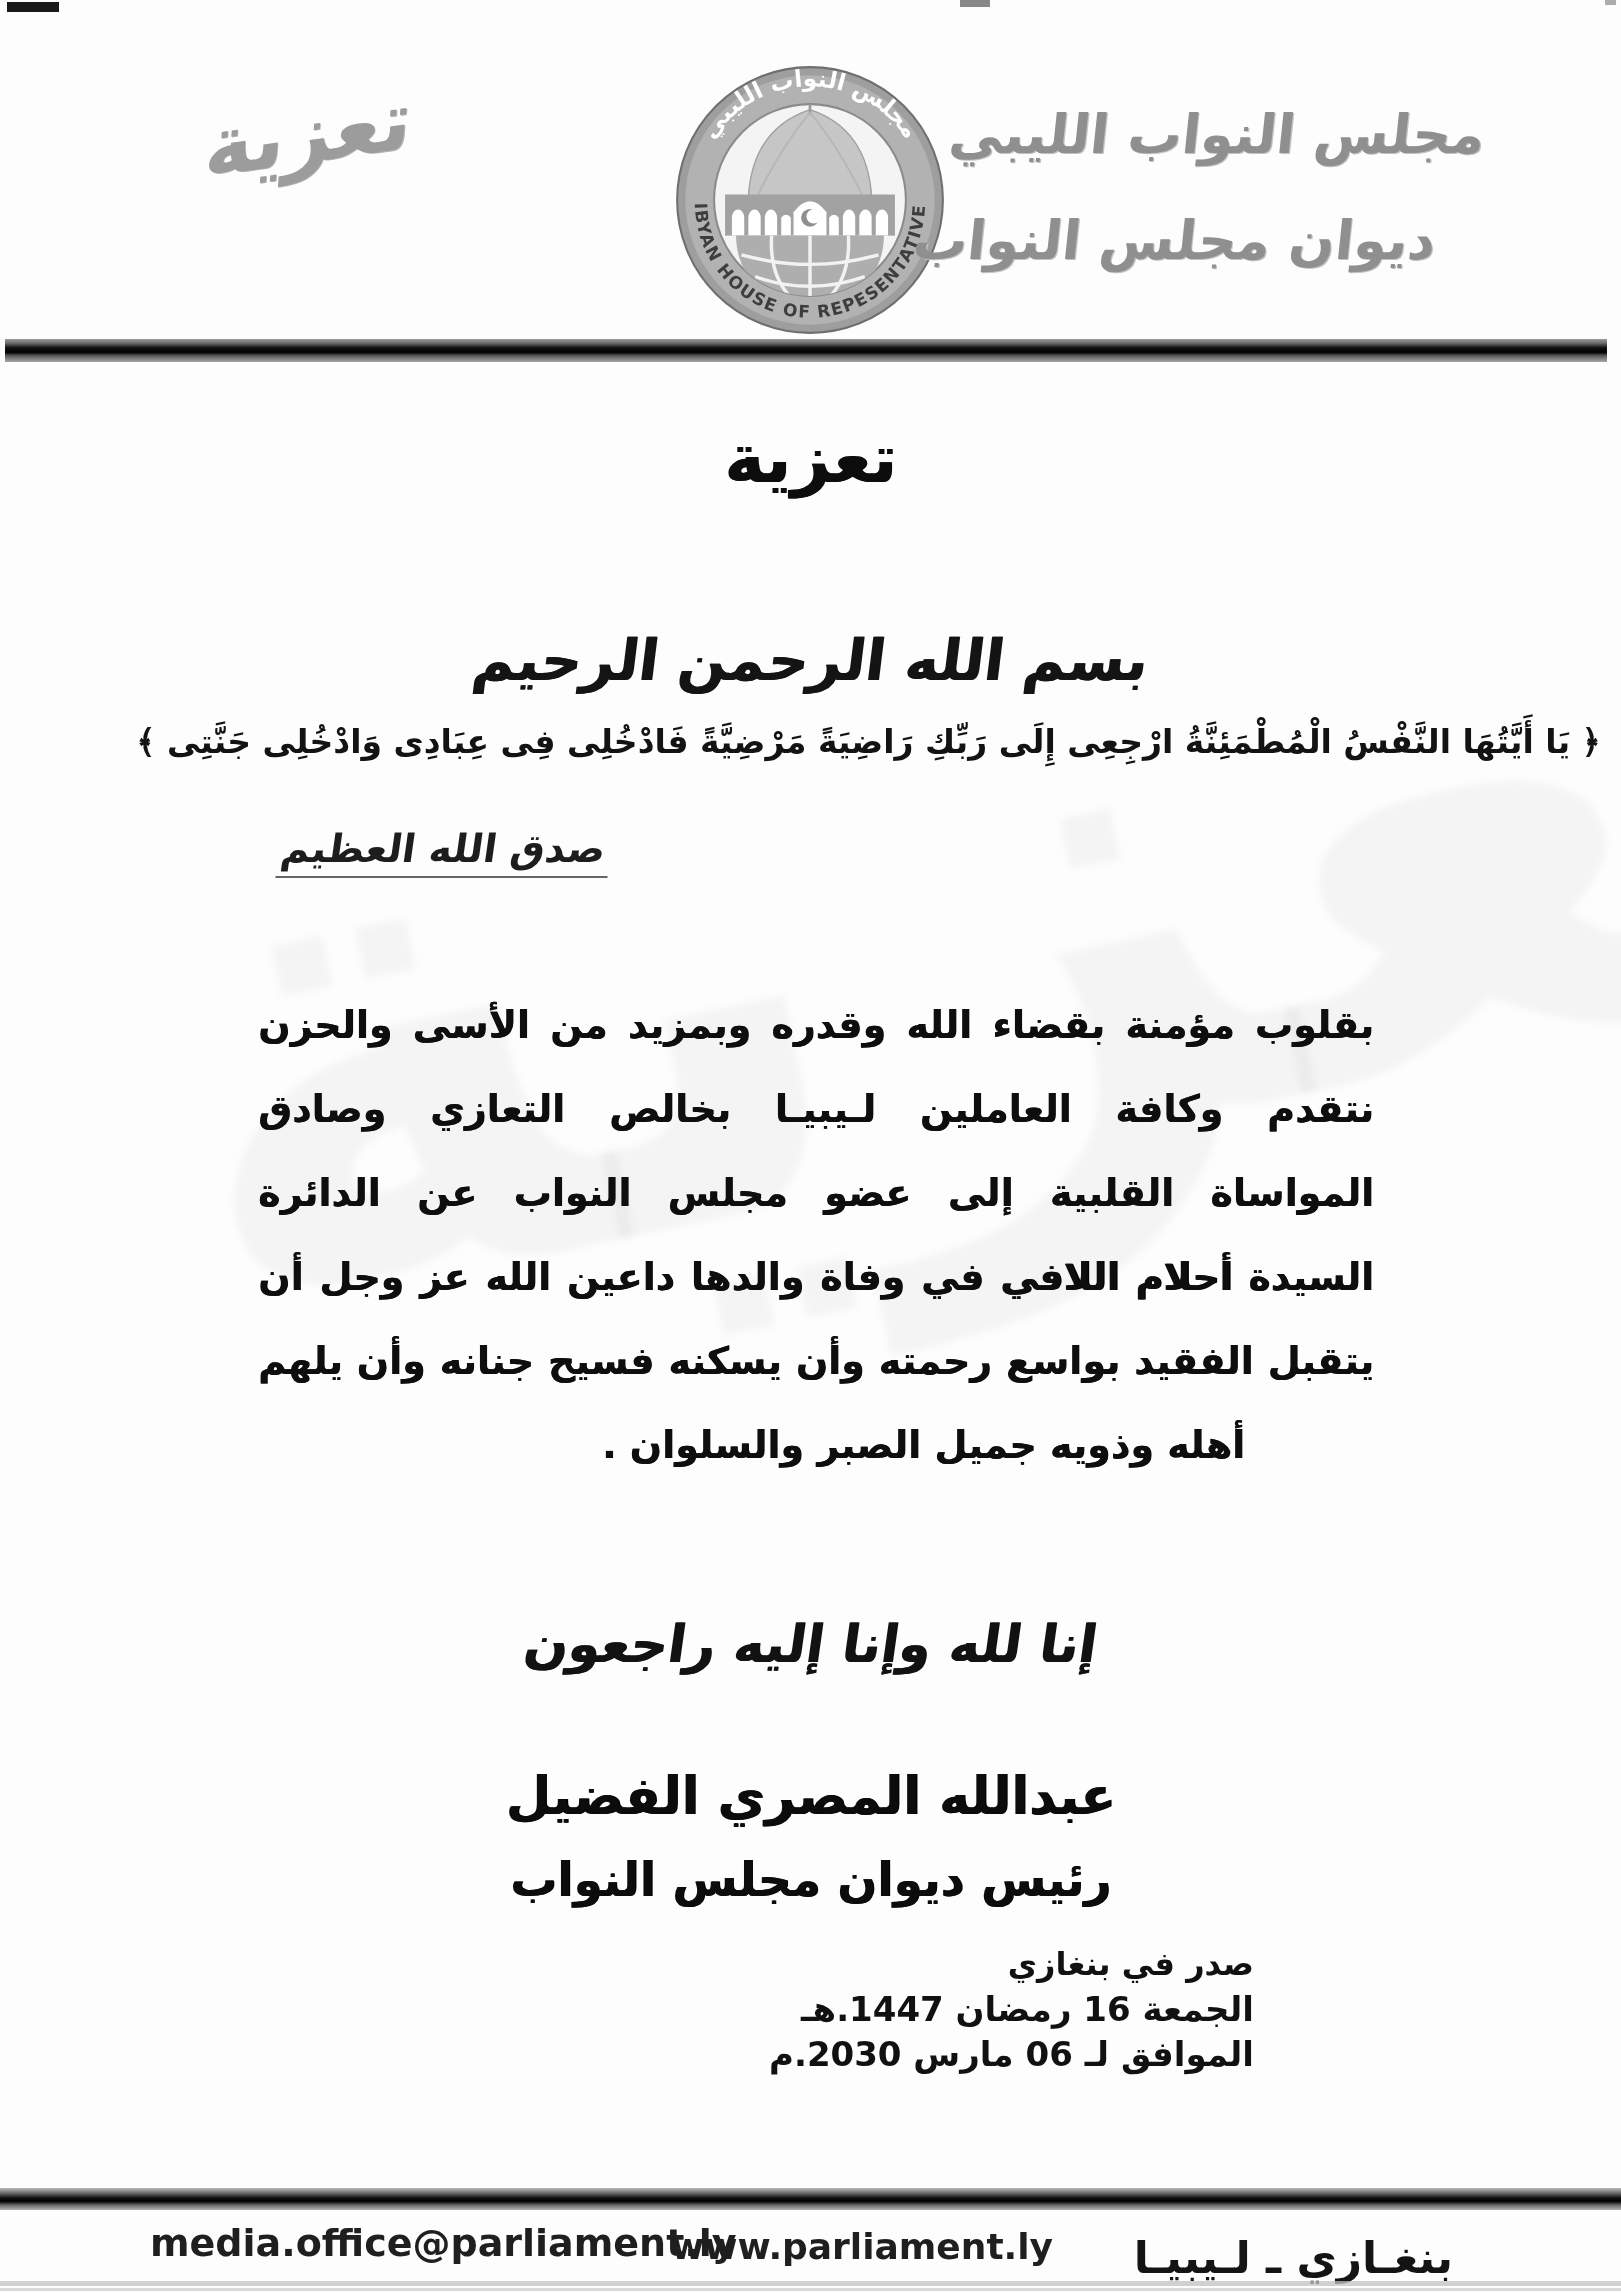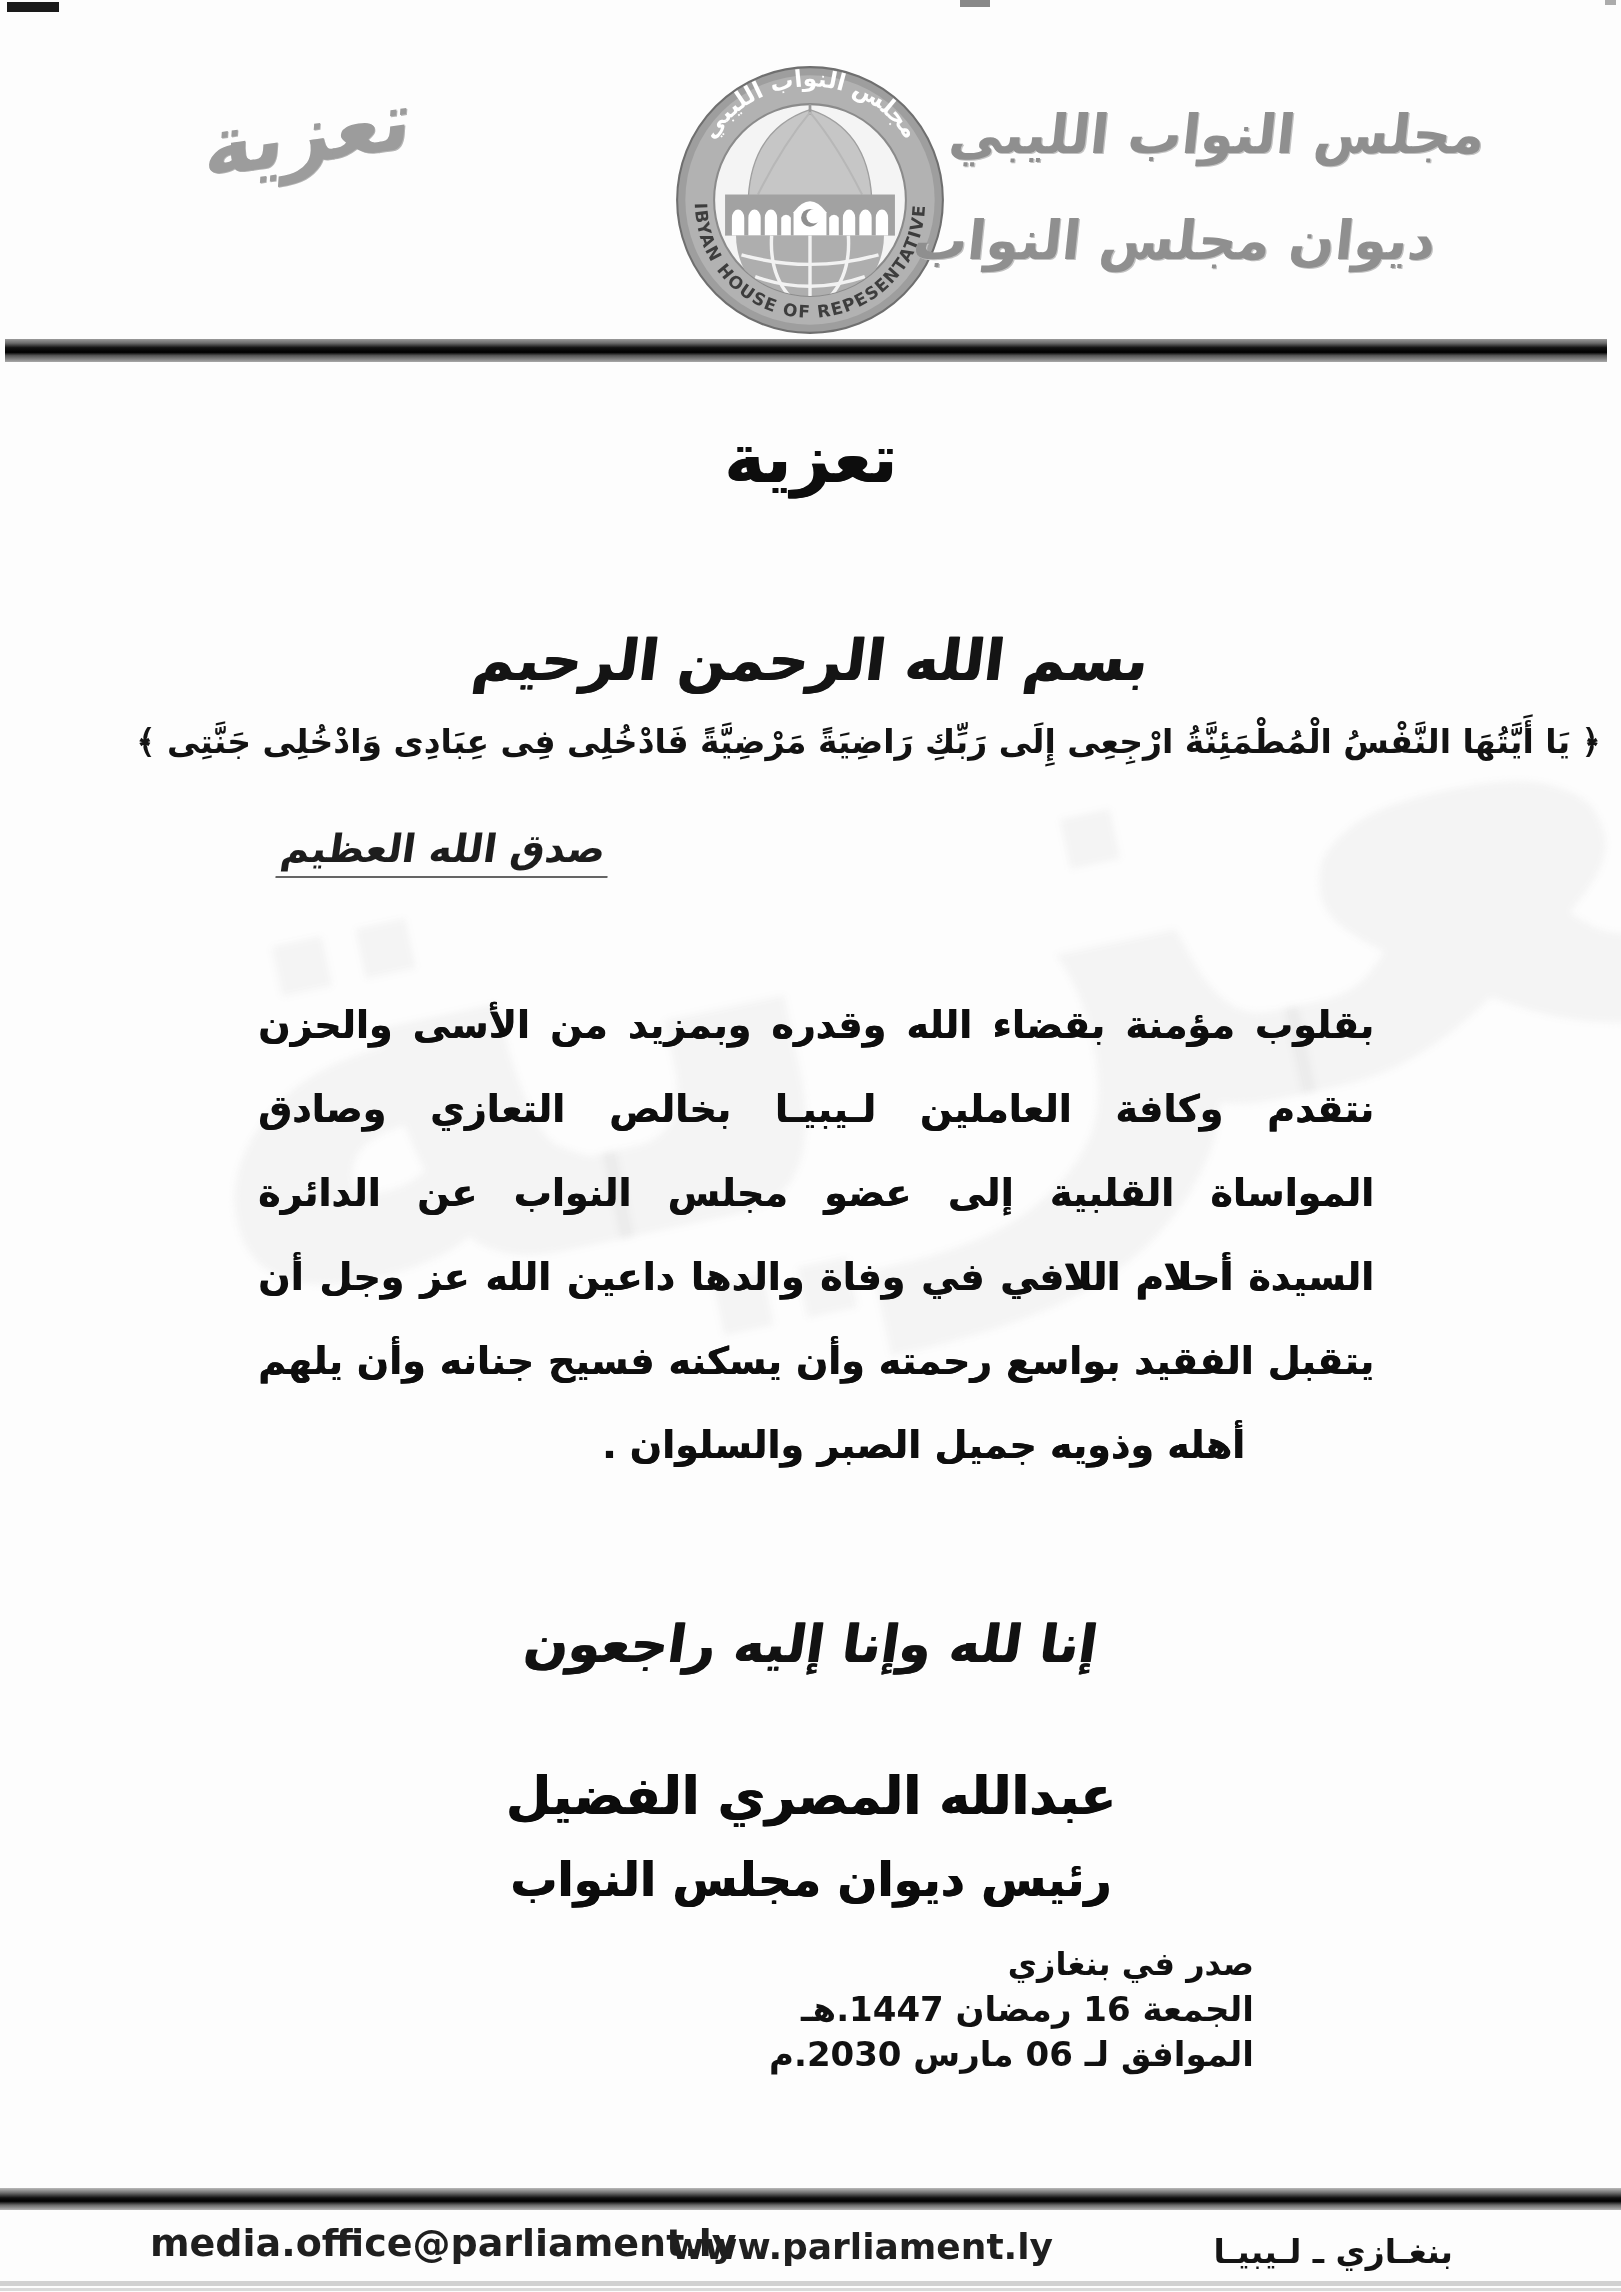--- a/index.html
+++ b/index.html
@@ -93,21 +93,21 @@
   .issued .i1{font-size:32px;line-height:45px;}
   .issued .i2{font-size:34px;line-height:45px;}
   .issued .i3{font-size:34px;line-height:45px;}
   
   .rule-bottom{
     position:absolute;left:0;right:0;top:2188px;height:21.5px;
     background:linear-gradient(to bottom,#b9b9b9 0%,#6e6e6e 22%,#101010 45%,#000 60%,#6a6a6a 78%,#b3b3b3 100%);
   }
   .f-email{position:absolute;left:150px;top:2221px;font-size:38px;font-weight:600;color:#1f1f1f;}
   .f-web{position:absolute;left:103px;right:0;top:2226px;text-align:center;font-size:36px;font-weight:600;color:#1f1f1f;}
-  .f-loc{position:absolute;right:168px;top:2232px;font-size:33px;font-weight:bold;color:#141414;direction:rtl;}
+  .f-loc{position:absolute;right:168px;top:2232px;font-size:44px;font-weight:bold;color:#141414;direction:rtl;}
 </style>
 </head>
 <body>
 
 <div class="page">
 
   <div class="speck s1"></div>
   <div class="speck s2"></div>
   <div class="speck s3"></div>
 

